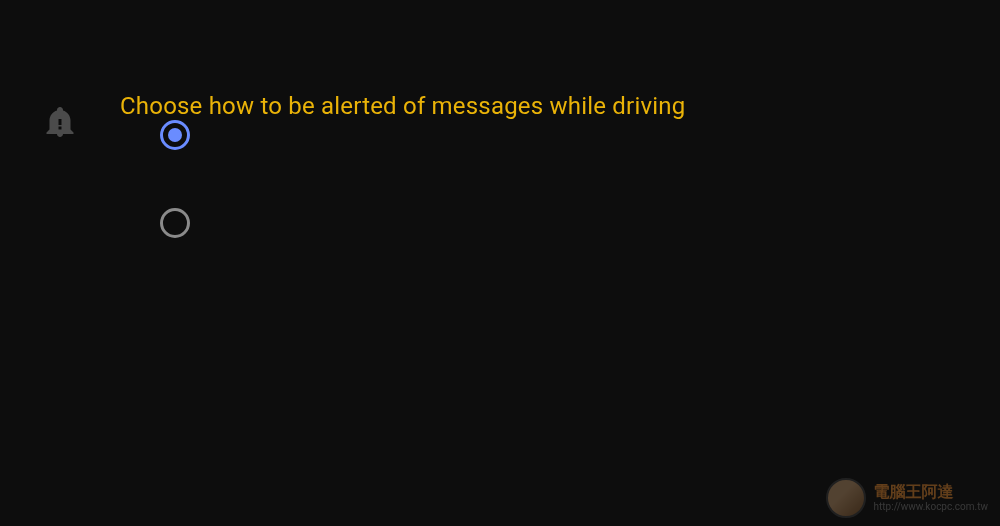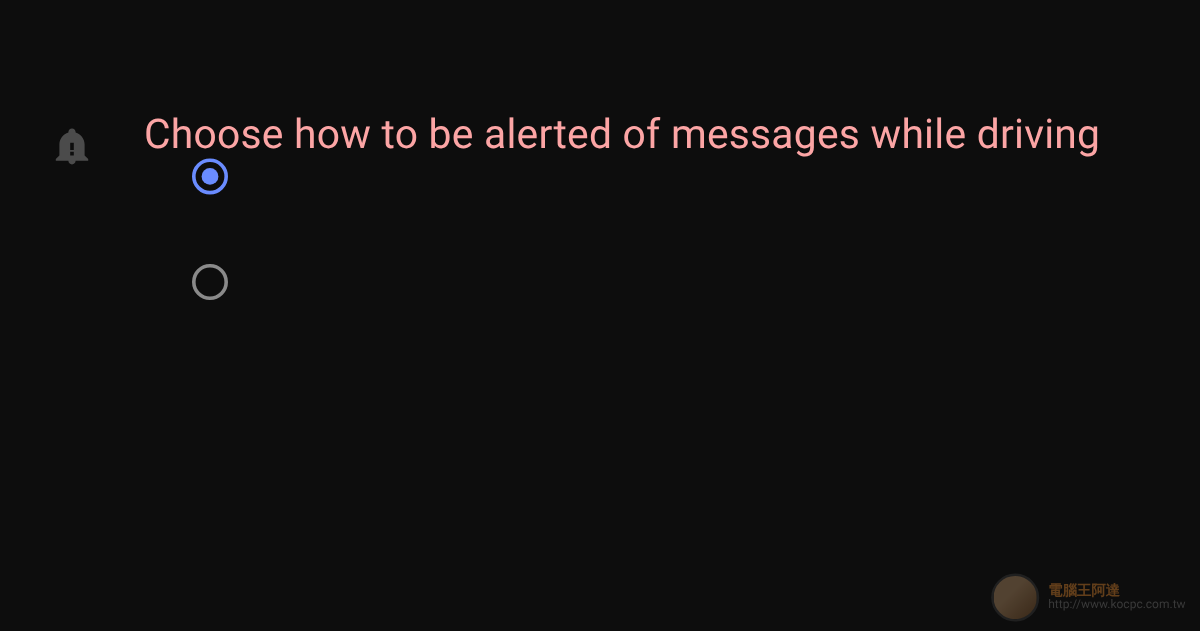--- a/index.html
+++ b/index.html
@@ -29,23 +29,23 @@
     }
     .bell-icon {
       width: 36px;
       height: 36px;
       opacity: 0.5;
     }
     .content-column {
       flex: 1;
     }
     .heading {
-      font-size: 34px;
+      font-size: 24px;
       font-weight: 400;
-      color: #fca5a5;
+      color: #eab308;
       letter-spacing: 0.2px;
     }
     .options {
       padding-left: 40px;
     }
     .option-row {
       display: flex;
       align-items: center;
       margin-bottom: 58px;
       cursor: pointer;
@@ -96,21 +96,21 @@
       border-radius: 50%;
       background: linear-gradient(135deg, #d4a574 40%, #8b5a2b 100%);
       border: 2px solid #444;
     }
     .watermark-text {
       display: flex;
       flex-direction: column;
       line-height: 1;
     }
     .watermark-title {
-      font-size: 12px;
+      font-size: 16px;
       font-weight: bold;
       color: #ff9933;
       font-family: 'Microsoft JhengHei', sans-serif;
     }
     .watermark-url {
       font-size: 10px;
       color: #888;
       margin-top: 2px;
     }
   </style>

